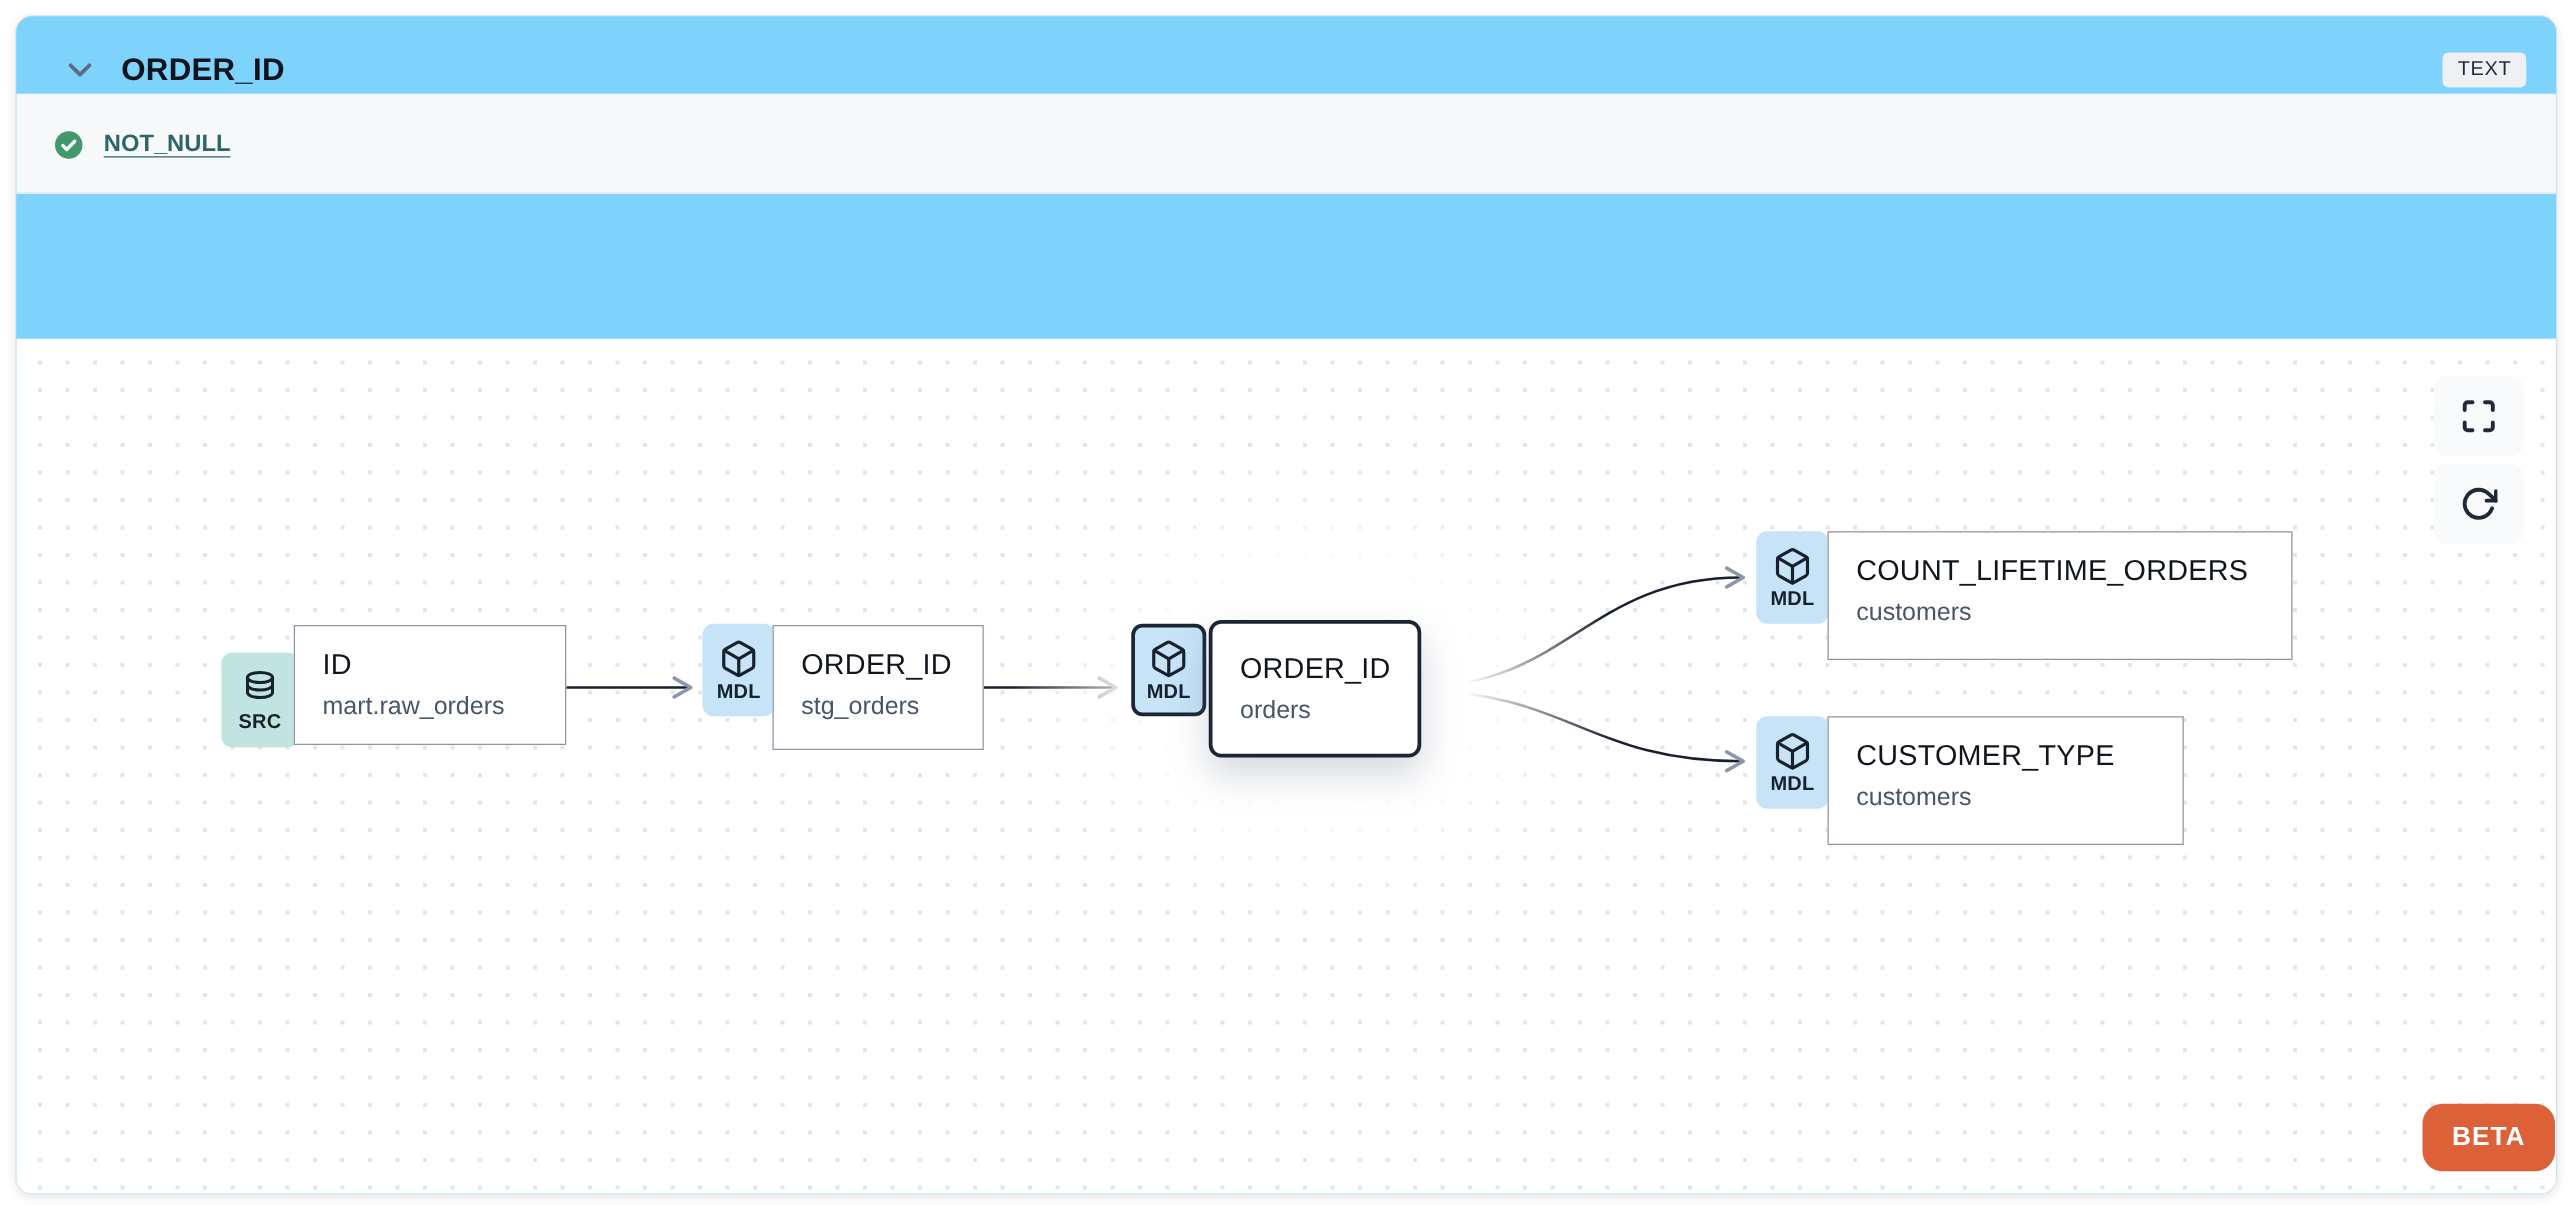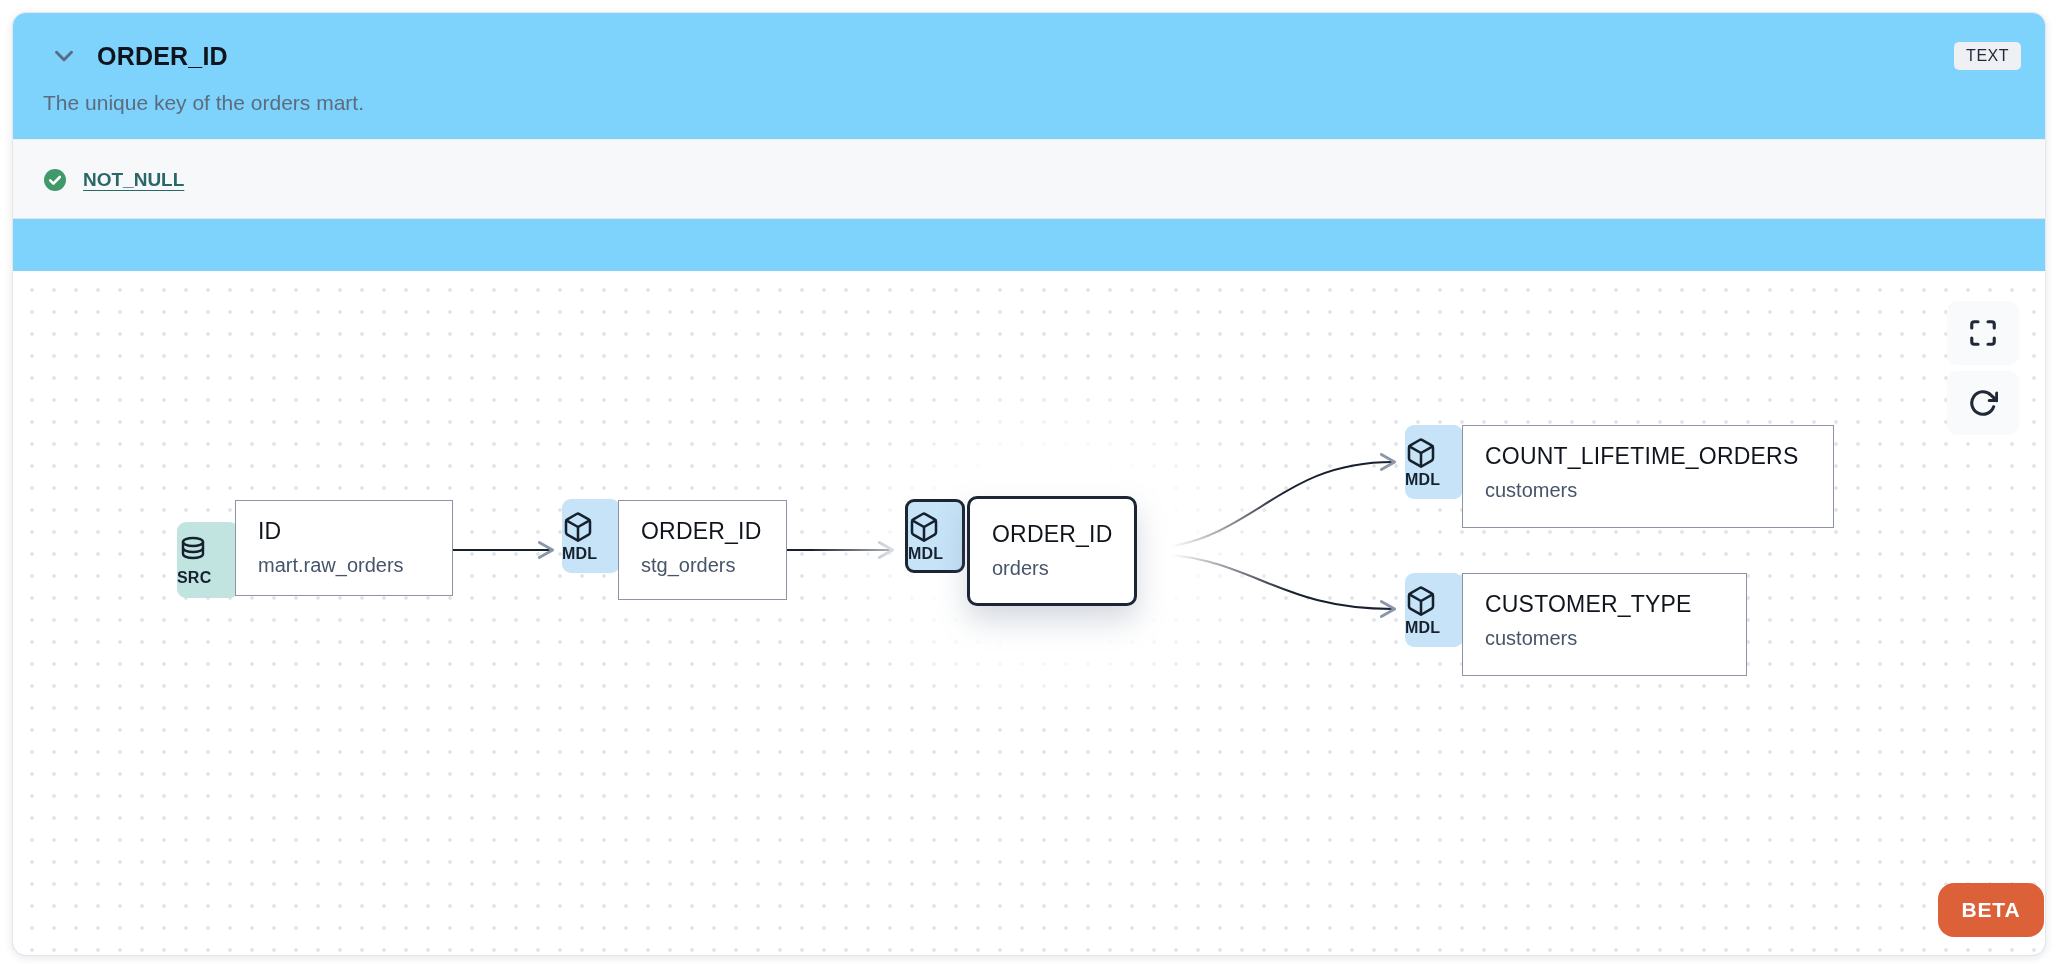--- a/index.html
+++ b/index.html
@@ -63,21 +63,21 @@
     position:absolute; left:800px; top:100px; width:480px; height:360px;
     background: radial-gradient(ellipse at center, #ffffff 35%, rgba(255,255,255,0) 72%);
     pointer-events:none;
   }
 
   
   .node { position:absolute; cursor:pointer; }
   .badge {
     position:absolute;
     width:62px; height:76px; border-radius:9px;
-    display:flex; flex-direction:column; justify-content:center;
+    display:flex; flex-direction:column; align-items:center; justify-content:center;
     gap:2px; padding-top:2px;
   }
   .badge svg { width:32px; height:32px; }
   .badge-label { font-size:16px; font-weight:600; color:#16212e; letter-spacing:0.2px; }
   .badge.src { background:#c2e4e0;margin-top:24px; }
   .badge.mdl { background:#c6e3f8; }
   .node-card {
     position:absolute;
     background:#ffffff; border:1.5px solid #8b95a5; border-radius:0;
     padding:17px 0 0 22px; white-space:nowrap;
@@ -114,21 +114,20 @@
   <div class="card-header">
     <button class="chevron-btn">
       <svg width="30" height="30" viewBox="0 0 24 24" fill="none" stroke="#5b6b80" stroke-width="2.4" stroke-linecap="round" stroke-linejoin="round">
           <polyline points="6 9 12 15 18 9"></polyline>
         </svg>
     </button>
     <h1 class="page-title">ORDER_ID</h1>
     <span class="type-badge">TEXT</span>
   </div>
 
-  <div class="description">The unique key of the orders mart.</div>
 
   <div class="tests-section">
     <div class="test-row">
       <svg class="check-icon" viewBox="0 0 24 24">
           <circle cx="12" cy="12" r="11" fill="#41996b"></circle>
           <polyline points="7.2 12.4 10.4 15.6 16.8 9" fill="none" stroke="#ffffff" stroke-width="2.6" stroke-linecap="round" stroke-linejoin="round"></polyline>
         </svg>
       <a class="test-link">NOT_NULL</a>
     </div>
   </div>

